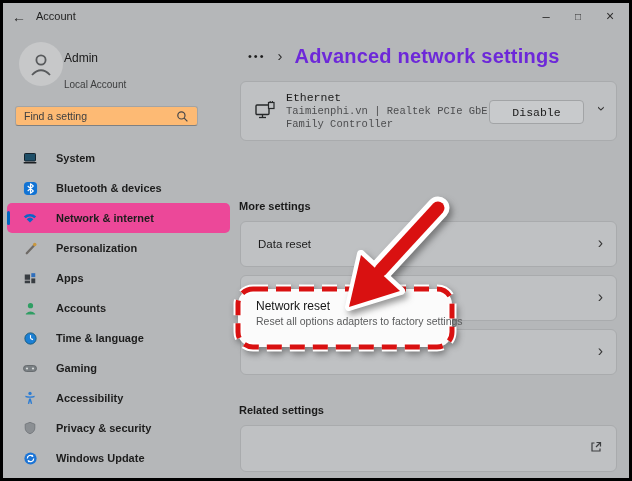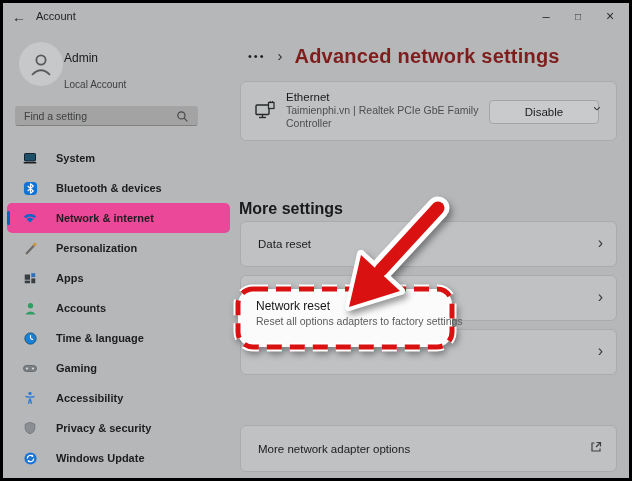--- a/index.html
+++ b/index.html
@@ -17,53 +17,53 @@
   .win-btn.min{font-size:13px;}
   .win-btn.max{font-size:10px;}
   .win-btn.close{font-size:14px;}
 
   
   #sidebar{position:absolute;left:0;top:34px;width:236px;bottom:0;}
   .avatar{position:absolute;left:19px;top:8px;width:44px;height:44px;border-radius:50%;
           background:#c7c8c9;display:flex;align-items:center;justify-content:center;}
   .user-name{position:absolute;left:64px;top:17px;font-size:12px;font-weight:normal;color:#191919;}
   .user-sub{position:absolute;left:64px;top:45px;font-size:10px;color:#3c3d3e;}
-  .search-box{position:absolute;left:15px;top:72px;width:183px;height:20px;background:#a3a3a3;
+  .search-box{position:absolute;left:15px;top:72px;width:183px;height:20px;background:#fdba74;
               border:1px solid #a2a4a6;border-bottom-color:#7e8082;border-radius:3px;box-sizing:border-box;
               display:flex;align-items:center;padding:0 8px;}
   .search-ph{flex:1;font-size:10.5px;color:#3f4041;}
   .nav{position:absolute;left:0;top:0;right:0;}
   .nav-item{position:absolute;left:7px;width:223px;height:30px;border-radius:5px;
             display:flex;align-items:center;box-sizing:border-box;}
   .nav-item.selected{background:#ec4899;}
   .nav-ind{position:absolute;left:0;top:8px;width:3px;height:14px;border-radius:2px;background:#0067c0;}
   .nav-ico{position:absolute;left:15px;width:16px;height:16px;display:flex;align-items:center;justify-content:center;}
   .nav-label{position:absolute;left:49px;font-size:11px;color:#1d1d1d;white-space:nowrap;font-weight:bold;}
 
   
   #main{position:absolute;left:236px;top:34px;right:0;bottom:0;}
   .crumbs{position:absolute;left:12px;top:6px;height:32px;display:flex;align-items:center;}
   .crumb-ellipsis{font-size:11px;letter-spacing:2px;color:#1d1d1d;}
   .crumb-sep{font-size:15px;color:#2a2a2a;margin:0 12px 2px 12px;}
-  .page-title{font-size:20px;font-weight:bold;color:#7f1d1d;letter-spacing:.2px;white-space:nowrap;}
+  .page-title{font-size:20px;font-weight:bold;color:#6d28d9;letter-spacing:.2px;white-space:nowrap;}
 
   .card{position:absolute;left:4px;width:377px;background:#bfc1c3;border:1px solid #a9abad;
         border-radius:6px;box-sizing:border-box;}
   .row-label{position:absolute;left:17px;top:50%;transform:translateY(-50%);font-size:11.5px;color:#1b1b1b;white-space:nowrap;}
   .chev-right{position:absolute;right:13px;top:50%;transform:translateY(-54%);font-size:16px;color:#3a3a3a;}
   .ext-ico{position:absolute;right:13px;top:50%;transform:translateY(-50%);}
-  .section-heading{position:absolute;left:3px;font-size:16px;font-weight:bold;color:#1a1a1a;}
-
-  
-  #eth-card{top:47px;height:60px;}
+  .section-heading{position:absolute;left:3px;font-size:11px;font-weight:bold;color:#1a1a1a;}
+
+  
+  #eth-card{top:47px;height:60px;font-family:Liberation Mono, monospace;}
   .eth-ico{position:absolute;left:13px;top:18px;}
   .eth-text{position:absolute;left:45px;top:9px;}
   .eth-title{font-size:11.5px;color:#1b1b1b;margin-bottom:1px;}
   .eth-sub{font-size:10.5px;color:#4d4e50;width:205px;line-height:1.22;}
-  .disable-btn{position:absolute;left:248px;top:18px;width:110px;height:24px;background:#c8cacc;
+  .disable-btn{position:absolute;left:248px;top:18px;width:95px;height:24px;background:#c8cacc;
                border:1px solid #a2a4a6;border-radius:4px;box-sizing:border-box;
                display:flex;align-items:center;justify-content:center;font-size:11.5px;color:#1b1b1b;}
   .chev-down{position:absolute;left:355px;top:18px;font-size:15px;color:#333;transform:rotate(90deg);}
 
   
   #nr-highlight-svg{position:absolute;left:230px;top:281px;z-index:30;
                     filter:drop-shadow(2px 3px 3px rgba(40,40,40,.45));}
   #nr-text{position:absolute;left:256px;top:299px;z-index:31;}
   .nr-title{font-size:12px;color:#161616;margin-bottom:2px;}
   .nr-sub{font-size:10.5px;color:#5a5b5c;white-space:nowrap;}
@@ -263,23 +263,23 @@
 
     <div class="card" style="top:241px;height:46px">
       <span class="row-label">Hardware and connection properties</span>
       <span class="chev-right">›</span>
     </div>
 
     <div class="card" style="top:295px;height:46px">
       <span class="chev-right">›</span>
     </div>
 
+    <div class="section-heading" style="top:370px">Related settings</div>
 
     <div class="card" style="top:391px;height:47px">
-      <span class="row-label">More network adapter options</span>
       <span class="ext-ico">
         <svg width="14" height="14" viewBox="0 0 14 14">
           <path d="M5.5 3 H3 V11 H11 V8.5" fill="none" stroke="#3d3f41" stroke-width="1.2"></path>
           <path d="M7.5 2.5 H11.5 V6.5" fill="none" stroke="#3d3f41" stroke-width="1.2"></path>
           <line x1="11.5" y1="2.5" x2="7" y2="7" stroke="#3d3f41" stroke-width="1.2"></line>
         </svg>
       </span>
     </div>
 
     <div class="card" style="top:446px;height:46px">

